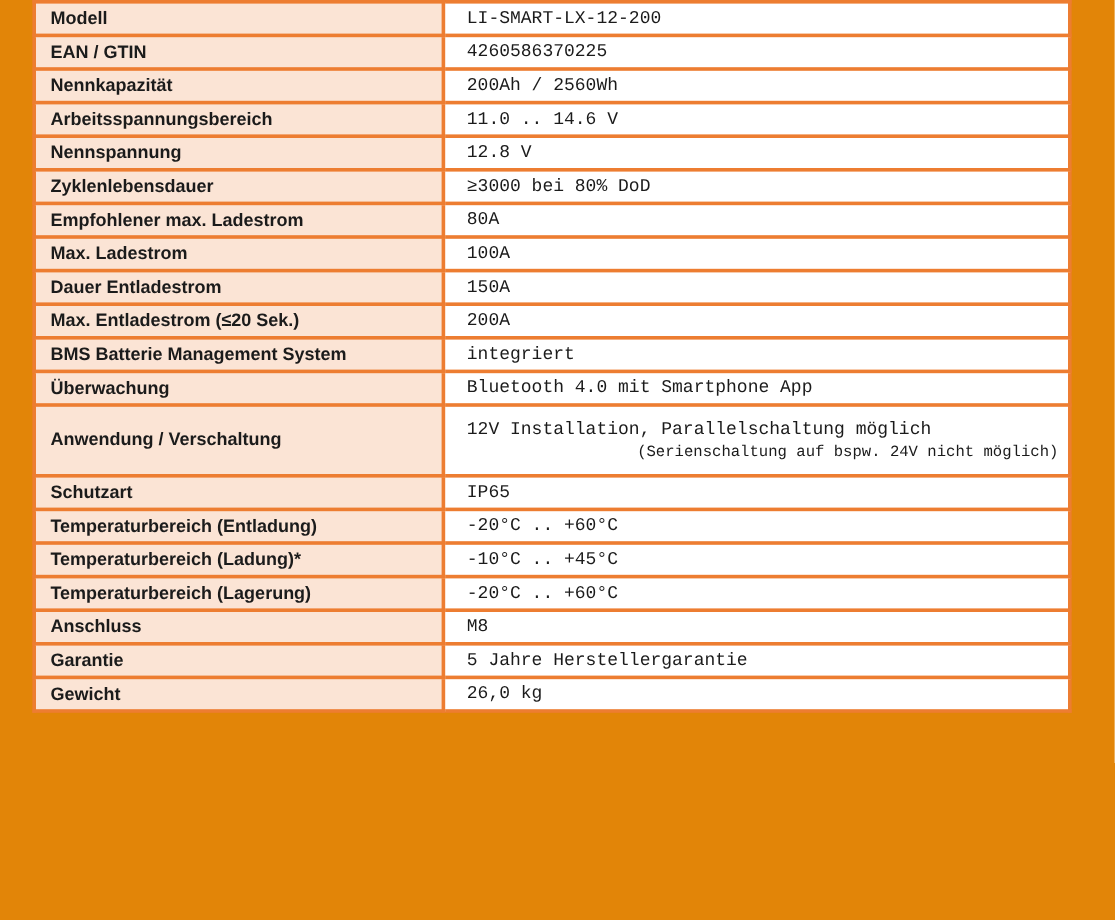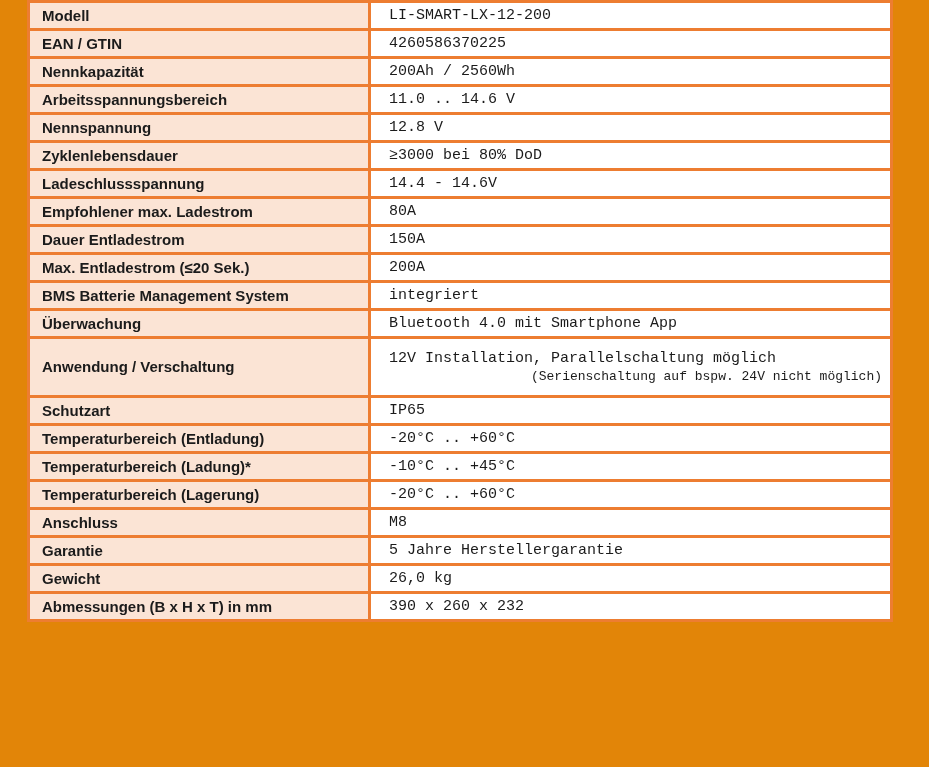--- a/index.html
+++ b/index.html
@@ -101,30 +101,30 @@
     </td>
   </tr>
           <tr class="spec-row">
     <td class="label">Zyklenlebensdauer</td>
     <td class="value">
       <div class="value-main">≥3000 bei 80% DoD</div>
 
     </td>
   </tr>
           <tr class="spec-row">
-    <td class="label">Ladeschlussspannung</td>
-    <td class="value">
-      <div class="value-main">14.4 - 14.6V</div>
-
-    </td>
-  </tr>
-          <tr class="spec-row">
     <td class="label">Empfohlener max. Ladestrom</td>
     <td class="value">
       <div class="value-main">80A</div>
+
+    </td>
+  </tr>
+          <tr class="spec-row">
+    <td class="label">Max. Ladestrom</td>
+    <td class="value">
+      <div class="value-main">100A</div>
 
     </td>
   </tr>
           <tr class="spec-row">
     <td class="label">Dauer Entladestrom</td>
     <td class="value">
       <div class="value-main">150A</div>
 
     </td>
   </tr>
@@ -195,26 +195,19 @@
     <td class="label">Garantie</td>
     <td class="value">
       <div class="value-main">5 Jahre Herstellergarantie</div>
 
     </td>
   </tr>
           <tr class="spec-row">
     <td class="label">Gewicht</td>
     <td class="value">
       <div class="value-main">26,0 kg</div>
-
-    </td>
-  </tr>
-          <tr class="spec-row">
-    <td class="label">Abmessungen (B x H x T) in mm</td>
-    <td class="value">
-      <div class="value-main">390 x 260 x 232</div>
 
     </td>
   </tr>
         </tbody>
     </table>
   </div>
 </div>
 
 </body></html>

